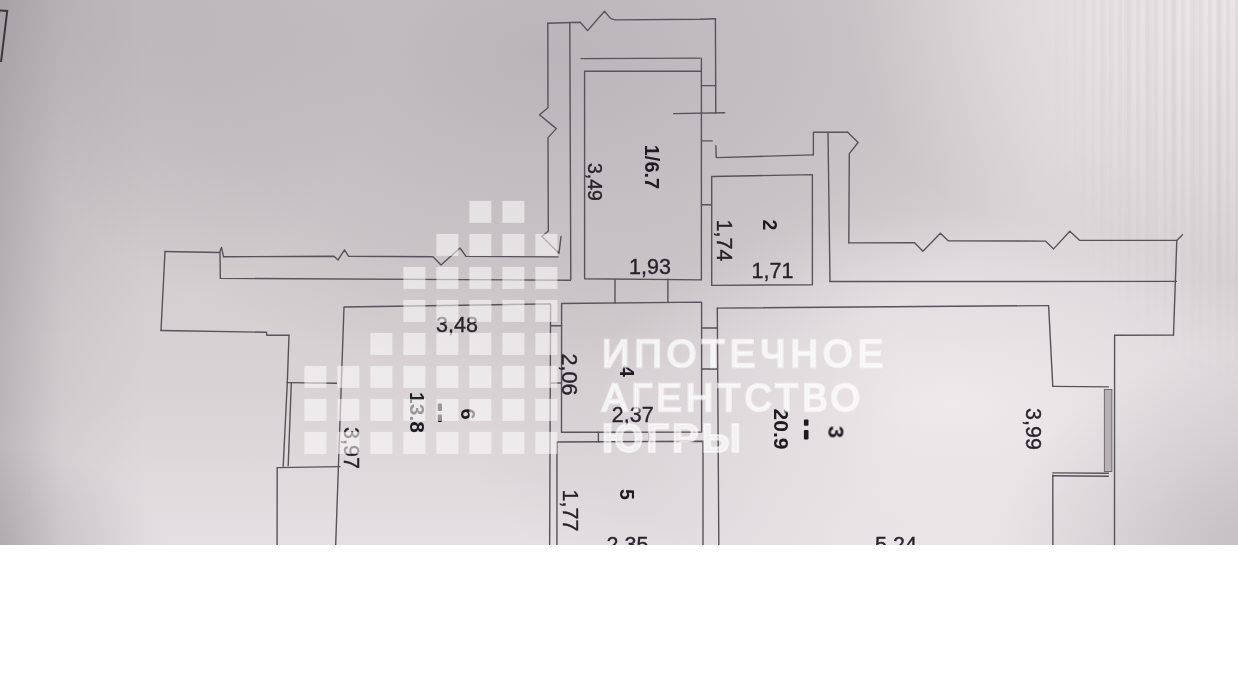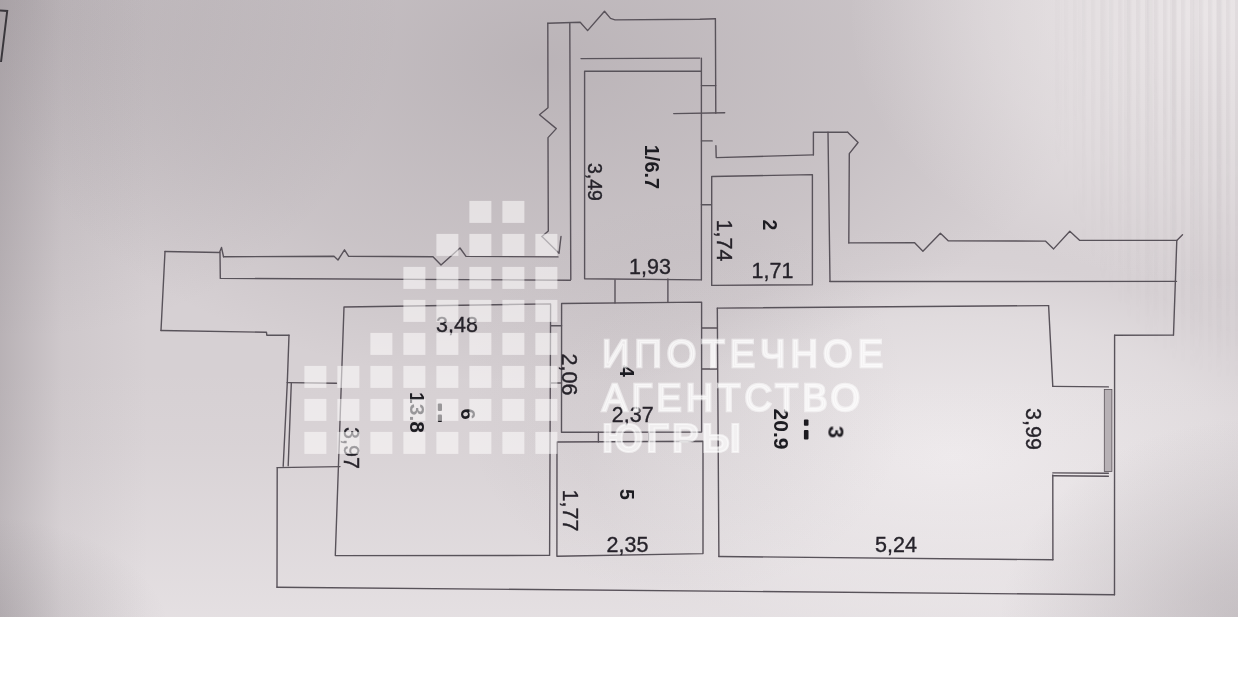--- a/index.html
+++ b/index.html
@@ -1,17 +1,17 @@
 <!DOCTYPE html>
 <html><head>
 <meta charset="utf-8">
 <style>
   html,body { margin:0; padding:0; }
   #photo {
-    position:relative; width:1238px; height:617px; overflow:hidden;
+    position:relative; width:1238px; height:545px; overflow:hidden;
     background:
       radial-gradient(360px 300px at 101% 102%, rgba(120,112,118,0.30) 0%, rgba(120,112,118,0.0) 70%),
       radial-gradient(260px 160px at -2% 103%, rgba(110,102,108,0.25) 0%, rgba(110,102,108,0.0) 75%),
       radial-gradient(430px 330px at 97% 2%, rgba(242,238,239,0.72) 0%, rgba(242,238,239,0.34) 50%, rgba(242,238,239,0.0) 82%),
       linear-gradient(90deg, rgba(115,107,113,0.30) 0%, rgba(115,107,113,0.08) 5%, rgba(115,107,113,0.0) 12%),
       radial-gradient(640px 380px at 44% 10%, rgba(128,120,126,0.32) 0%, rgba(128,120,126,0.15) 55%, rgba(128,120,126,0.0) 85%),
       radial-gradient(500px 450px at 2% 0%, rgba(120,112,118,0.26) 0%, rgba(120,112,118,0.0) 75%),
       linear-gradient(0deg, rgba(240,236,238,0.55) 0%, rgba(240,236,238,0.32) 14%, rgba(240,236,238,0.10) 28%, rgba(240,236,238,0.0) 40%),
       radial-gradient(590px 310px at 77% 74%, rgba(239,235,237,0.95) 0%, rgba(234,230,232,0.5) 45%, rgba(226,221,224,0.1) 62%, rgba(226,221,224,0.0) 75%),
       #d6d0d3;

